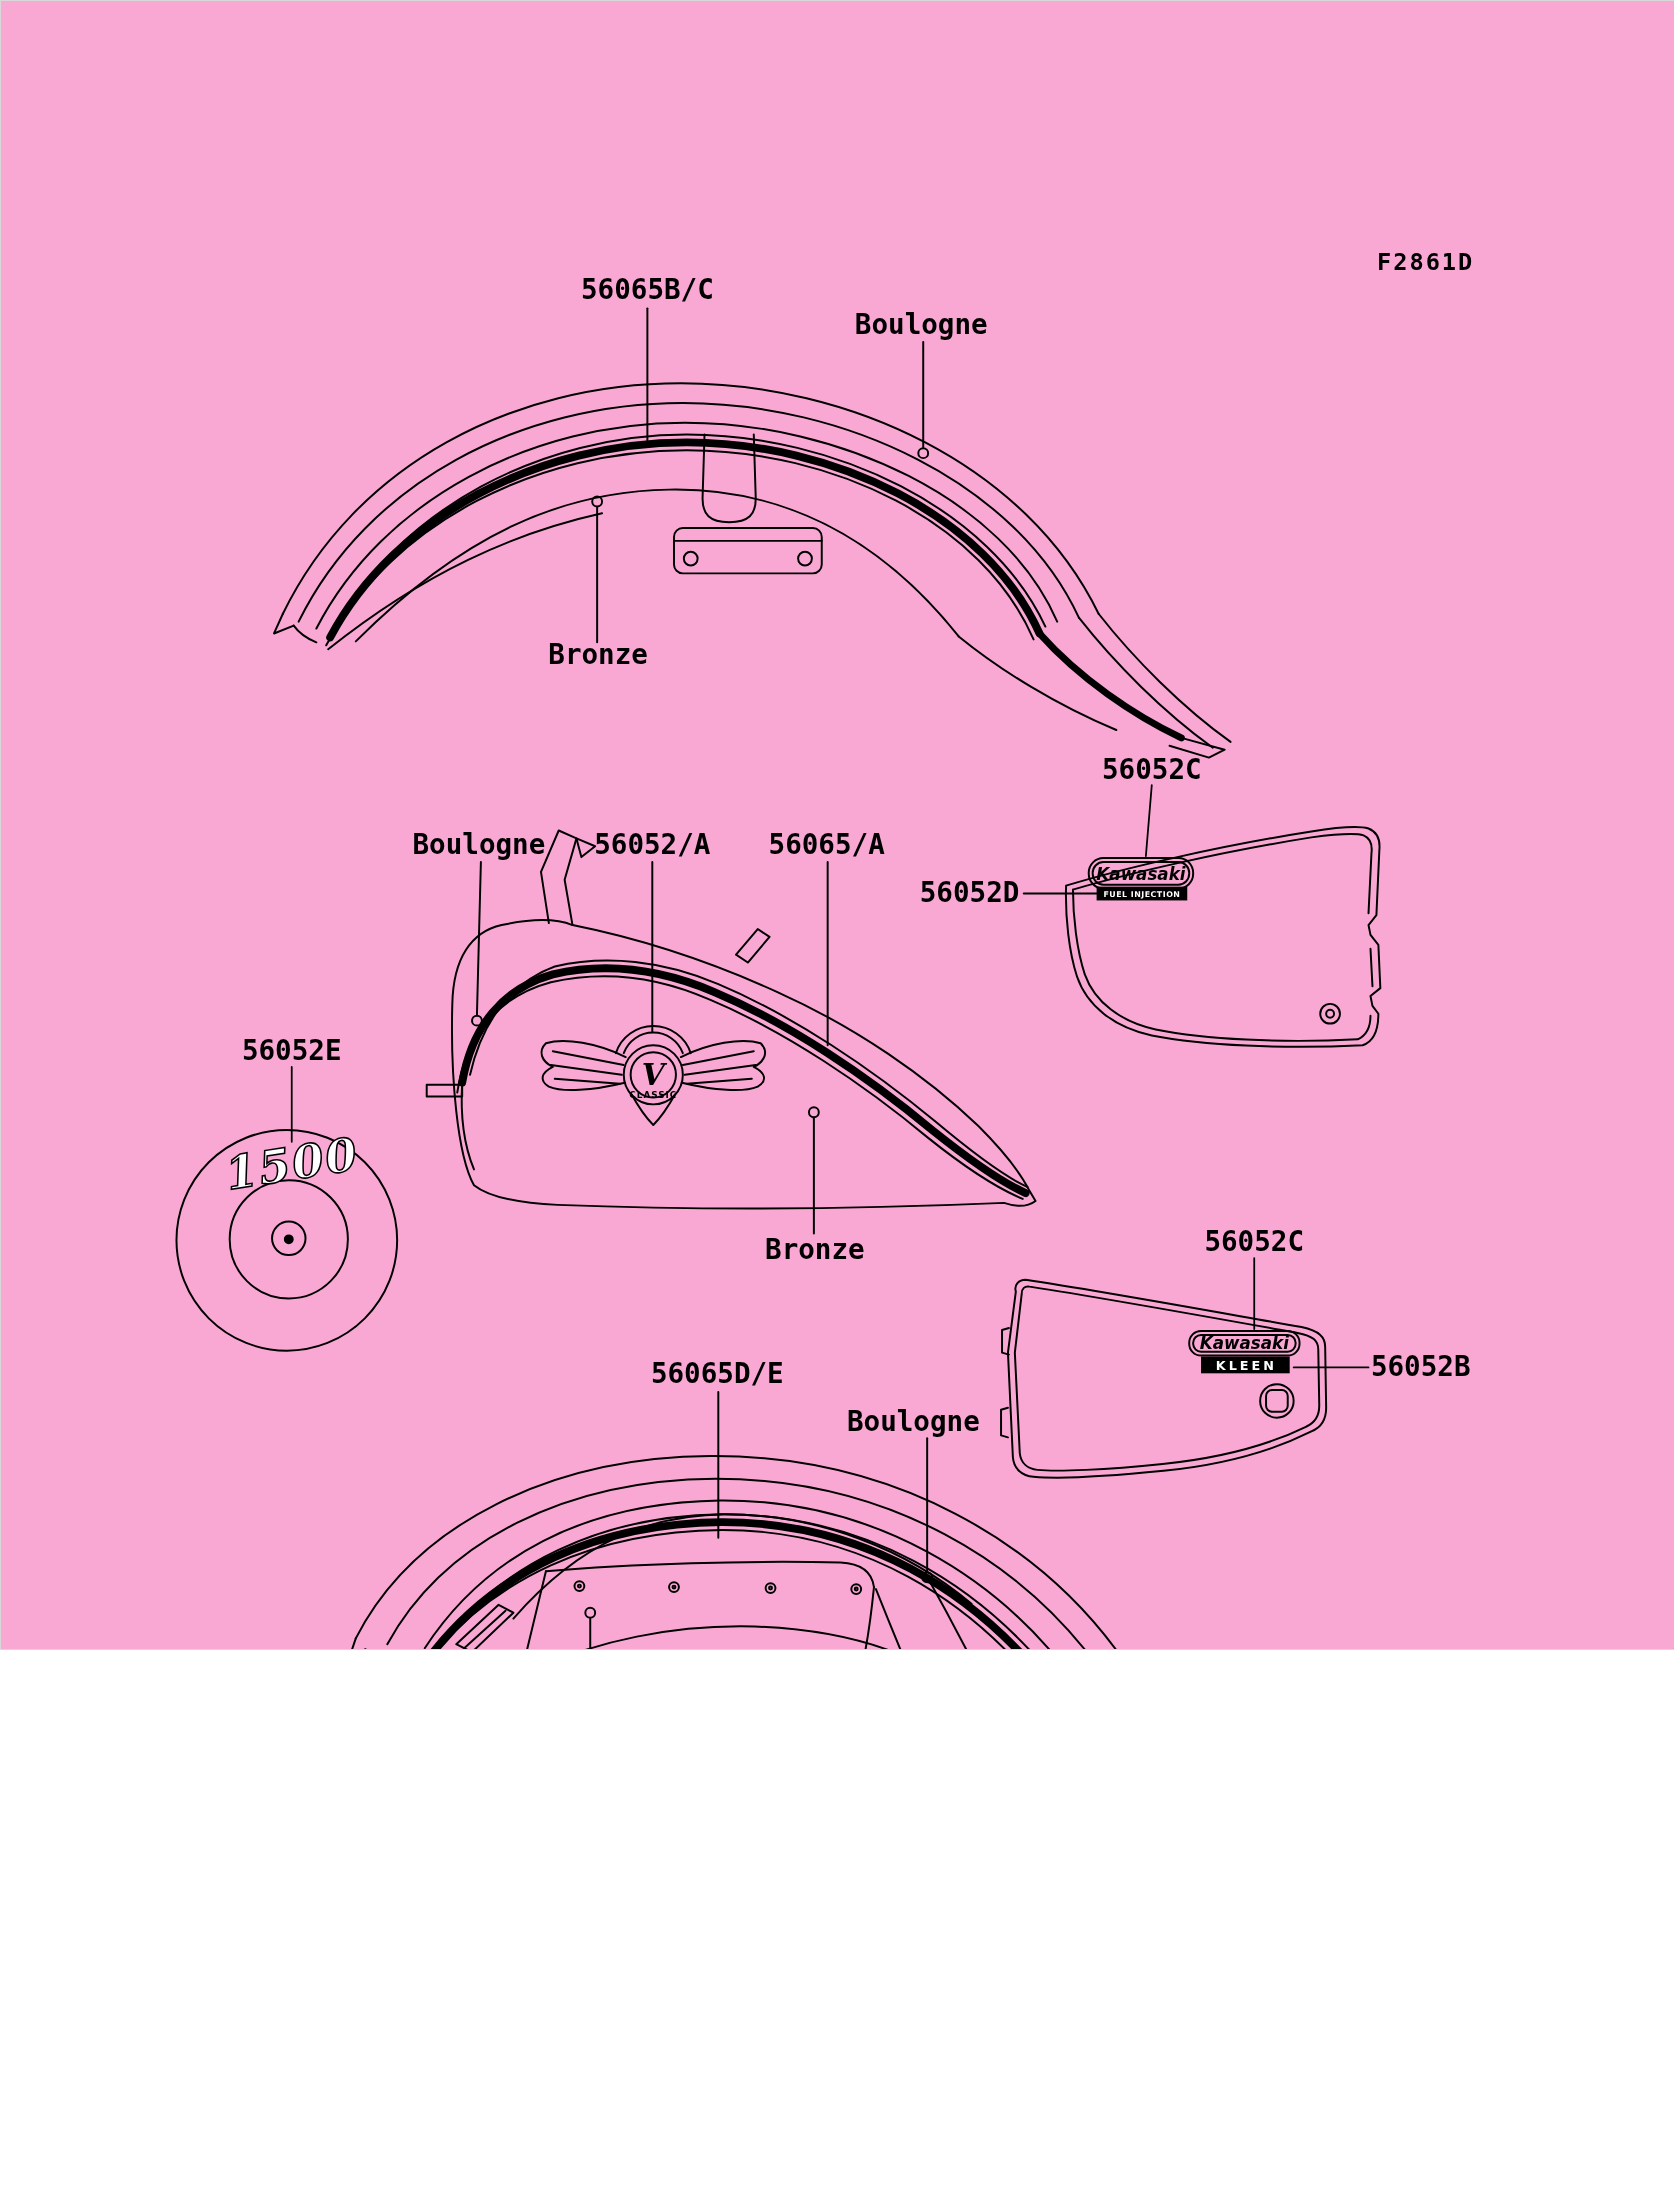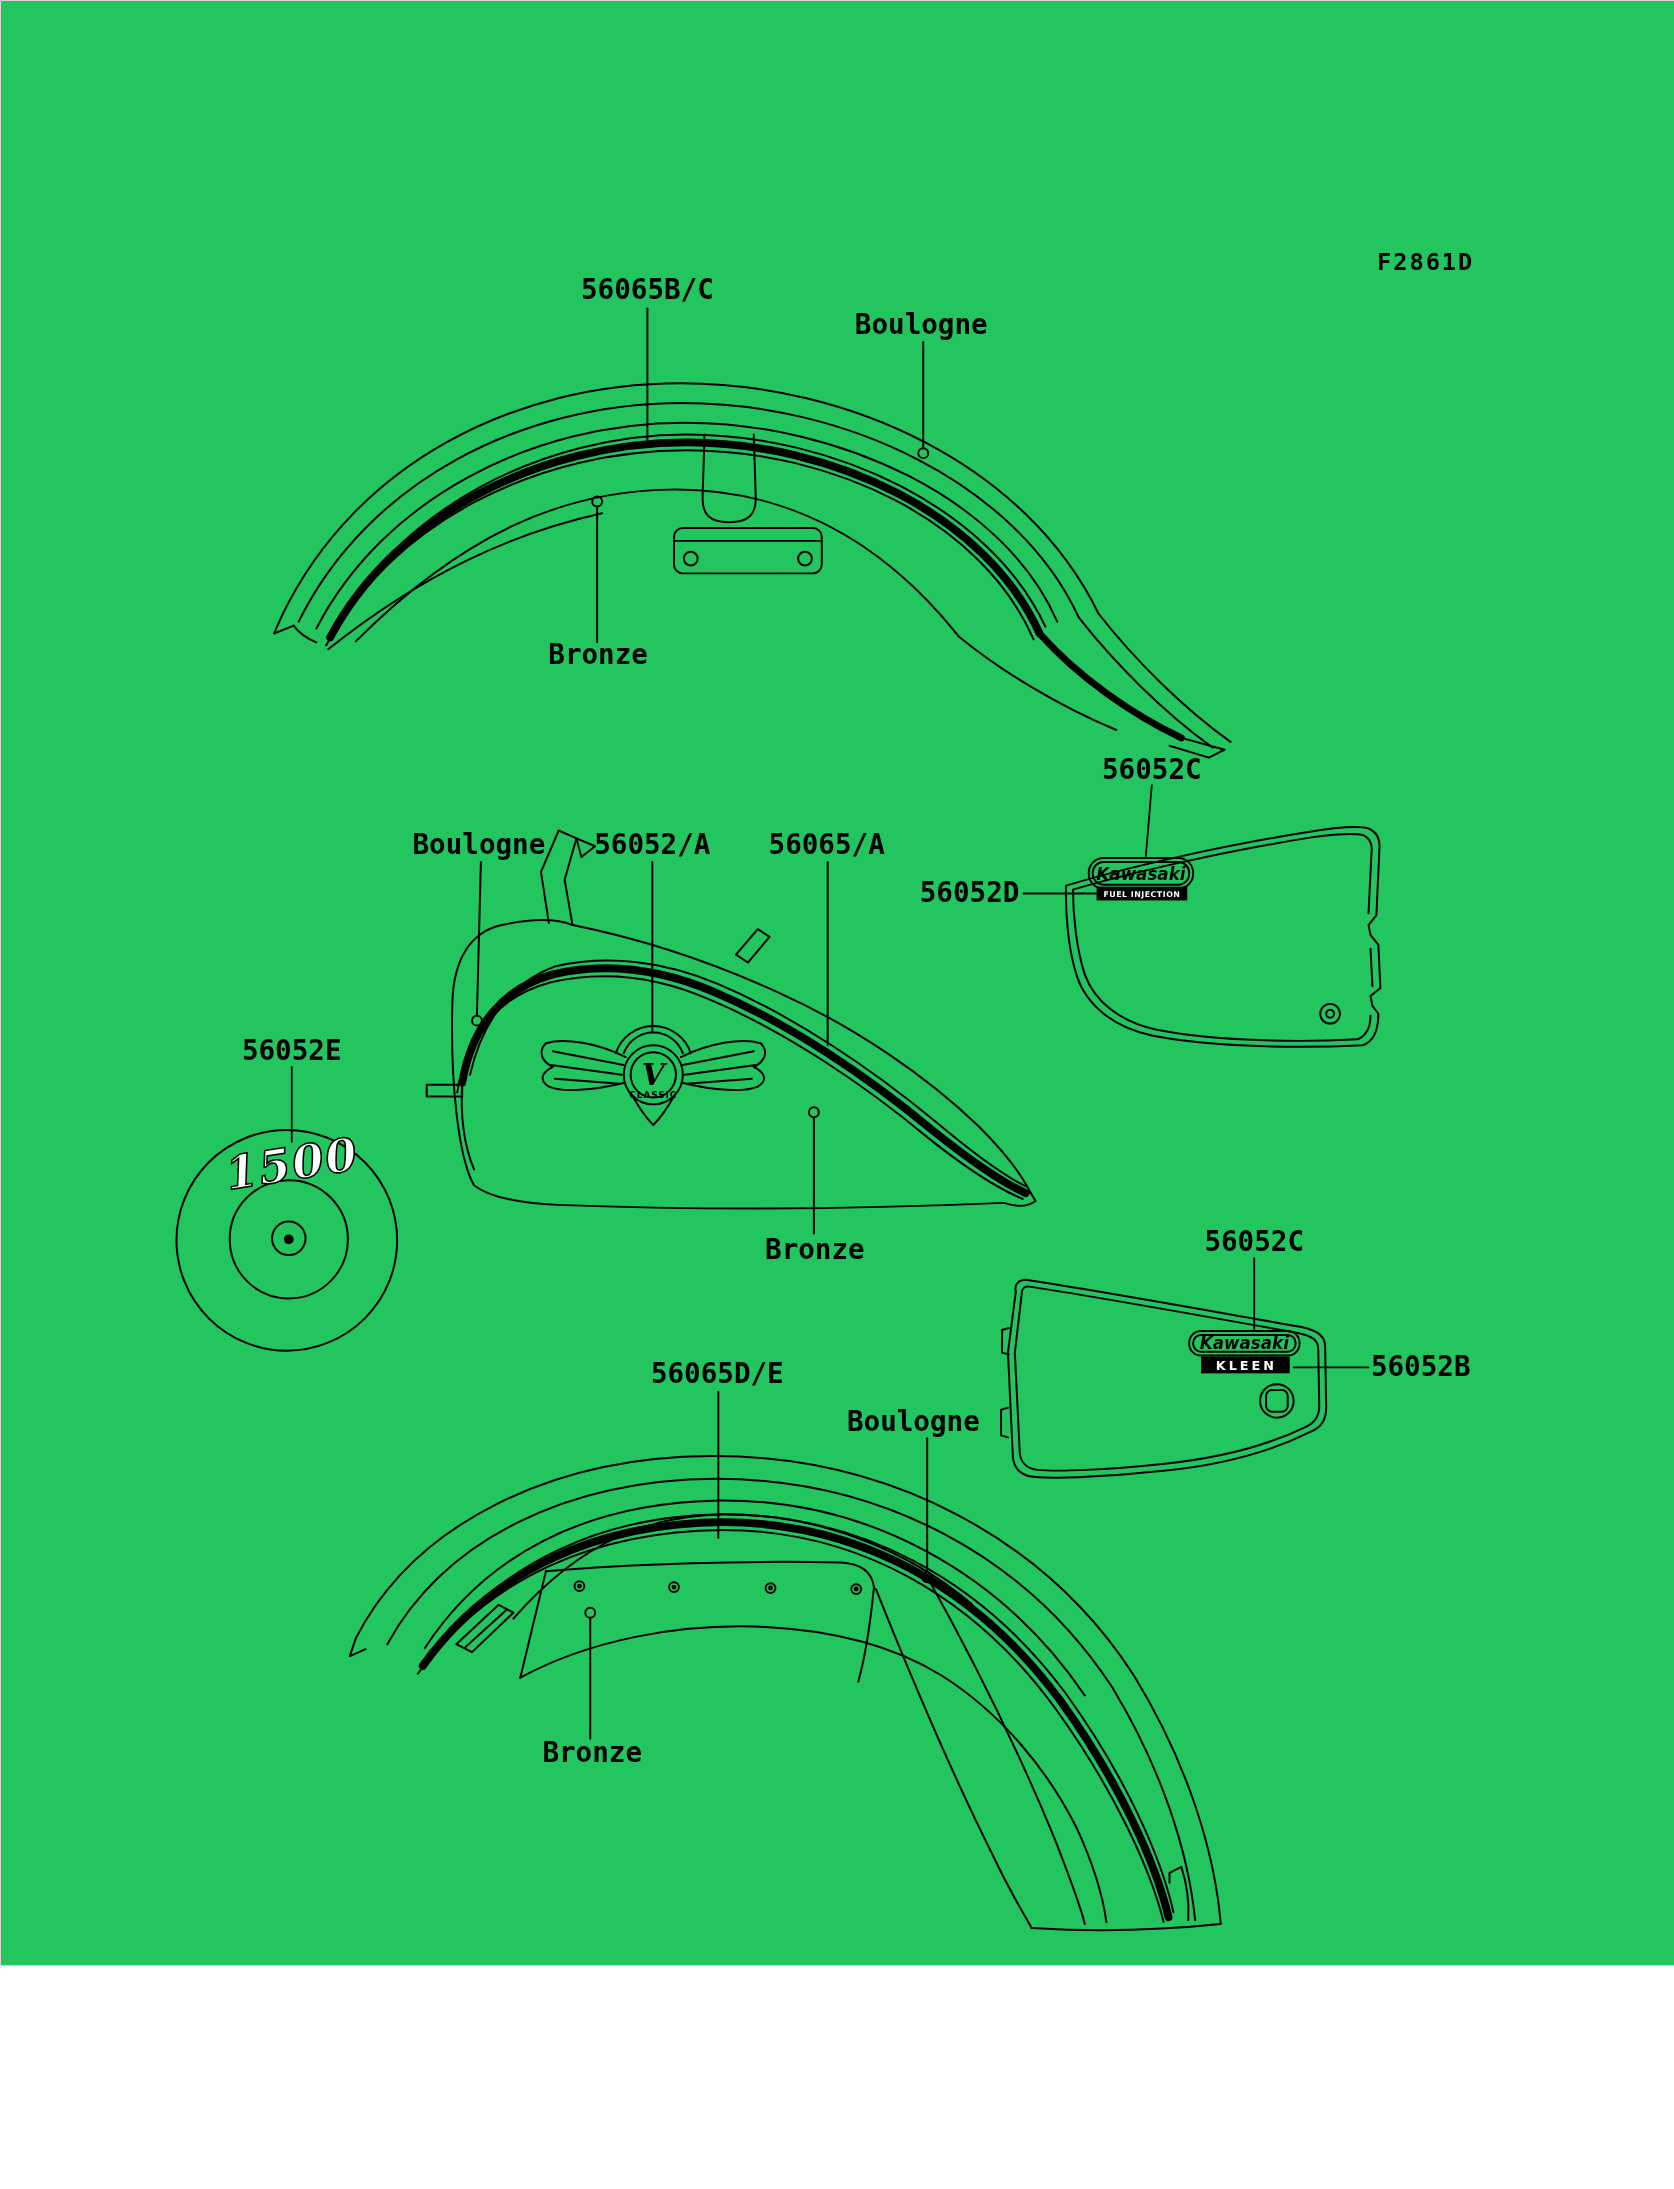--- a/index.html
+++ b/index.html
@@ -1,16 +1,16 @@
 <!DOCTYPE html>
 <html><head>
 <meta charset="utf-8">
 <style>
   html,body{margin:0;padding:0;background:#fff;}
-  .canvas{position:relative;width:1675px;height:1966px;background:#22c55e;border:1px solid #d8d8d8;box-sizing:border-box;overflow:hidden;font-family:"DejaVu Sans Mono",monospace;}
+  .canvas{position:relative;width:1675px;height:1650px;background:#f9a8d4;border:1px solid #d8d8d8;box-sizing:border-box;overflow:hidden;font-family:"DejaVu Sans Mono",monospace;}
   svg{position:absolute;left:0;top:0;}
   .lineart{stroke:#000;fill:none;stroke-width:2;stroke-linecap:round;stroke-linejoin:round;}
   .part-label{font:bold 28px "DejaVu Sans Mono",monospace;fill:#000;text-anchor:middle;}
   .code-label{font:bold 24px "DejaVu Sans Mono",monospace;fill:#000;text-anchor:middle;letter-spacing:2px;}
   .badge-brand{font:italic bold 17px "DejaVu Sans",sans-serif;fill:#000;text-anchor:middle;}
   .badge-sub-small{font:bold 8px "DejaVu Sans",sans-serif;fill:#fff;text-anchor:middle;letter-spacing:0.5px;}
   .badge-sub-big{font:bold 13px "DejaVu Sans",sans-serif;fill:#fff;text-anchor:middle;letter-spacing:3px;}
   .emblem-v{font:italic bold 30px "DejaVu Serif",serif;fill:#000;text-anchor:middle;}
   .emblem-classic{font:bold 9px "DejaVu Sans",sans-serif;fill:#000;text-anchor:middle;letter-spacing:1px;}
   .decal-1500{font:italic bold 46px "DejaVu Serif",serif;fill:#fff;stroke:#000;stroke-width:1.6;text-anchor:middle;letter-spacing:2px;}

